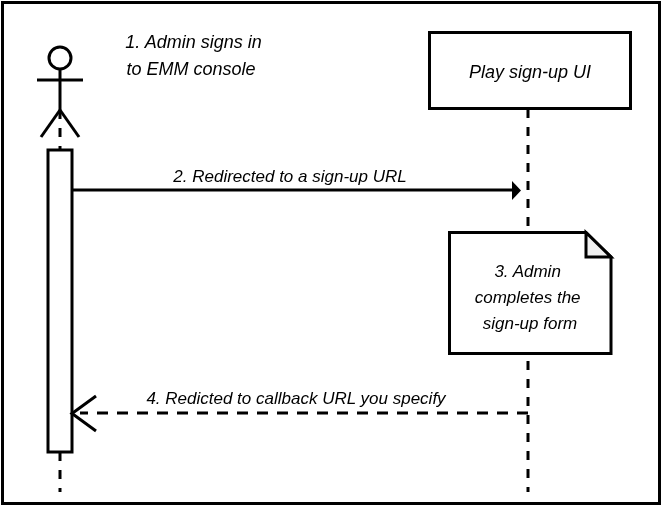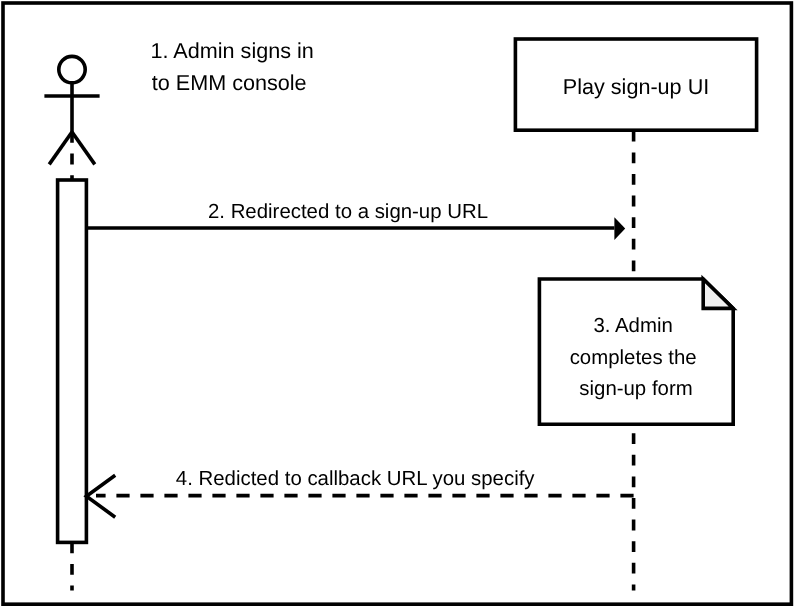--- a/index.html
+++ b/index.html
@@ -9,20 +9,21 @@
   }
   body {
     font-family: "Liberation Sans", sans-serif;
   }
   #diagram-root {
     position: relative;
     width: 662px;
     height: 512px;
     background: #ffffff;
     overflow: hidden;
+    font-style: italic;
   }
   #diagram-svg {
     display: block;
     width: 662px;
     height: 512px;
   }
   .diag-text {
     font-family: "Liberation Sans", sans-serif;
     font-size: 17px;
     fill: #000000;

